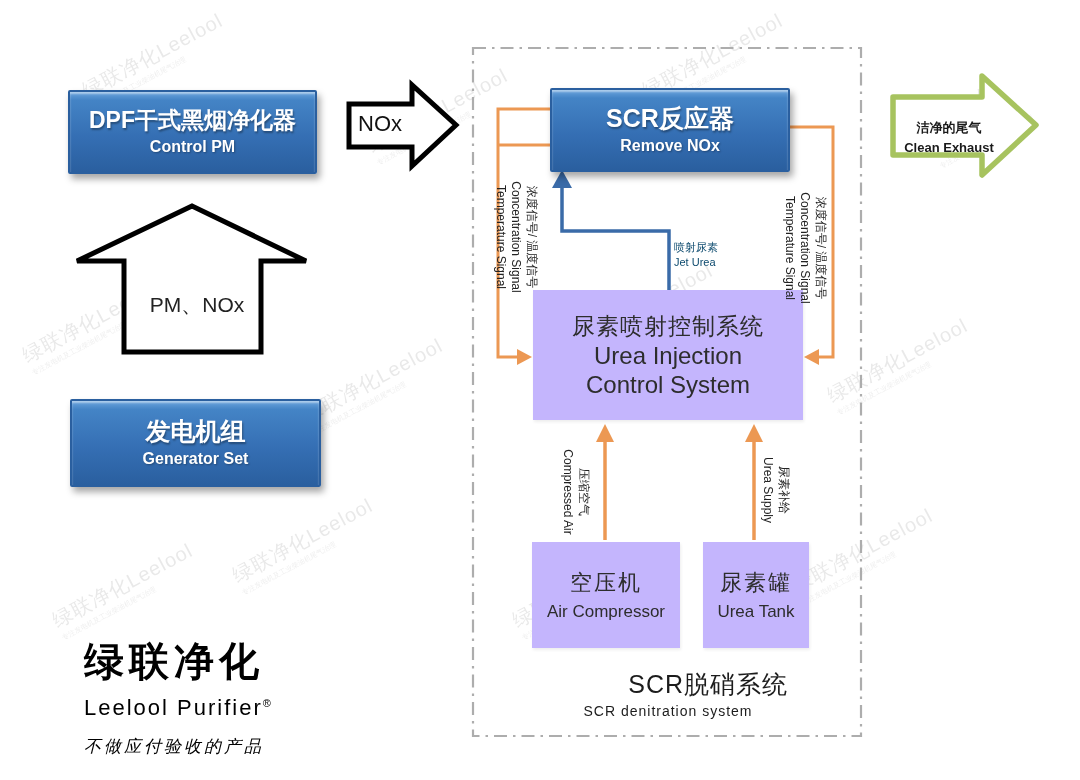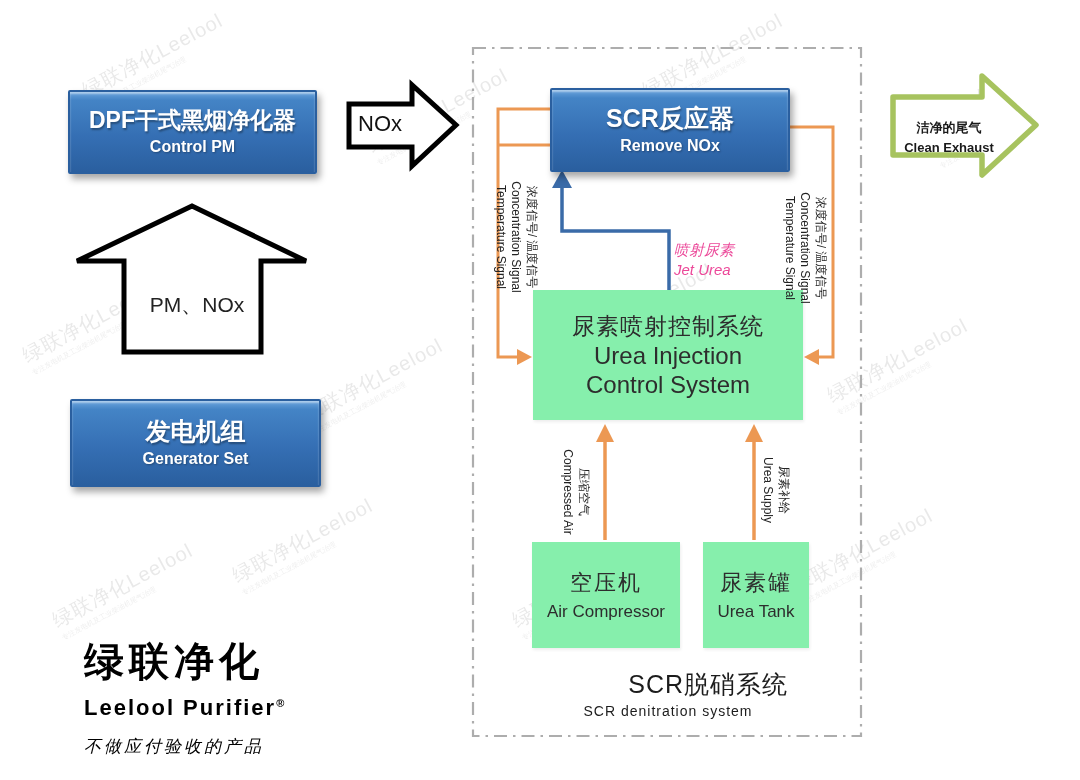--- a/index.html
+++ b/index.html
@@ -17,50 +17,50 @@
     color:#fff;text-align:center;
   }
   .blue-btn .t{font-weight:bold;font-size:25px;line-height:1.05;text-shadow:1px 2px 2px rgba(0,0,0,0.35);white-space:nowrap;}
   .blue-btn .s{font-weight:bold;font-size:16px;margin-top:5px;text-shadow:1px 1px 2px rgba(0,0,0,0.3);}
   #dpf-btn{left:68px;top:90px;width:245px;height:80px;}
   #dpf-btn .t{font-size:23px;}
   #scr-btn{left:550px;top:88px;width:236px;height:80px;}
   #gen-btn{left:70px;top:399px;width:247px;height:84px;}
 
   
-  .gray-box{position:absolute;z-index:2;background:#86efac;display:flex;flex-direction:column;align-items:center;justify-content:center;text-align:center;color:#2d2d2d;box-shadow:1px 2px 3px rgba(0,0,0,0.07);}
+  .gray-box{position:absolute;z-index:2;background:#c4b5fd;display:flex;flex-direction:column;align-items:center;justify-content:center;text-align:center;color:#2d2d2d;box-shadow:1px 2px 3px rgba(0,0,0,0.07);}
   #control-box{left:533px;top:290px;width:270px;height:130px;}
   #control-box .zh{font-size:23px;letter-spacing:1px;}
   #control-box .en{font-size:24px;line-height:1.2;}
   #compressor-box{left:532px;top:542px;width:148px;height:106px;}
   #urea-box{left:703px;top:542px;width:106px;height:106px;}
   .gray-box .bt{font-size:22px;letter-spacing:2px;}
   .gray-box .bs{font-size:17px;margin-top:4px;}
 
   
   .lbl{position:absolute;z-index:4;color:#111;}
   #nox-lbl{left:349px;top:111px;width:62px;text-align:center;font-size:22px;}
   #pmnox-lbl{left:122px;top:291px;width:150px;text-align:center;font-size:21px;color:#222;}
-  #jeturea-lbl{left:674px;top:240px;font-size:15px;color:#ec4899;line-height:1.35;font-style:italic;}
+  #jeturea-lbl{left:674px;top:240px;font-size:11px;color:#0c4a6e;line-height:1.35;}
   #clean-lbl{left:893px;top:118px;width:112px;text-align:center;font-size:13px;font-weight:600;color:#1a1a1a;line-height:1.5;}
   #sys-lbl{left:548px;top:668px;width:240px;text-align:center;z-index:4;}
   #sys-lbl .zh{font-size:25px;color:#1c1c1c;letter-spacing:1px;text-align:right;}
   #sys-lbl .en{font-size:14px;color:#1c1c1c;margin-top:2px;letter-spacing:1px;}
 
   
   .vlabel{position:absolute;z-index:4;transform:translate(-50%,-50%) rotate(90deg);transform-origin:center;text-align:center;font-size:12px;color:#222;line-height:1.3;white-space:nowrap;}
   #sigL{left:516px;top:237px;}
   #sigR{left:805px;top:248px;}
   #cair{left:575px;top:492px;}
   #usup{left:775px;top:490px;}
 
   
   .brand{position:absolute;z-index:4;left:84px;top:634px;color:#000;}
   .brand .zh{font-size:40px;font-weight:900;letter-spacing:5px;font-family:"Liberation Sans",sans-serif;}
-  .brand .en{font-size:22px;font-weight:700;letter-spacing:2px;margin-top:6px;}
+  .brand .en{font-size:22px;font-weight:400;letter-spacing:2px;margin-top:6px;}
   .brand .en sup{font-size:11px;}
   .brand .slogan{font-size:17px;font-style:italic;letter-spacing:3px;margin-top:14px;font-family:"Liberation Serif",serif;}
 
   
   .wm{position:absolute;z-index:0;transform:translate(-50%,-50%) rotate(-28deg);text-align:left;pointer-events:none;}
   .wm .w1{font-size:20px;color:rgba(100,100,100,0.14);letter-spacing:1px;}
   .wm .w2{font-size:7px;color:rgba(120,120,120,0.13);}
 </style>
 </head>
 <body>

